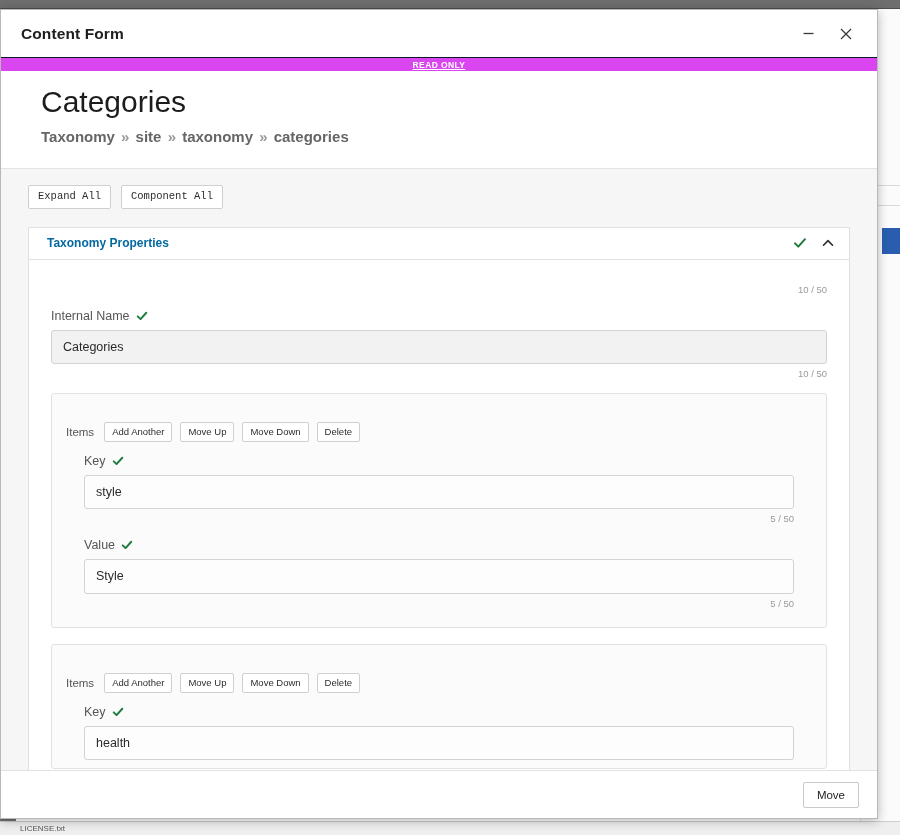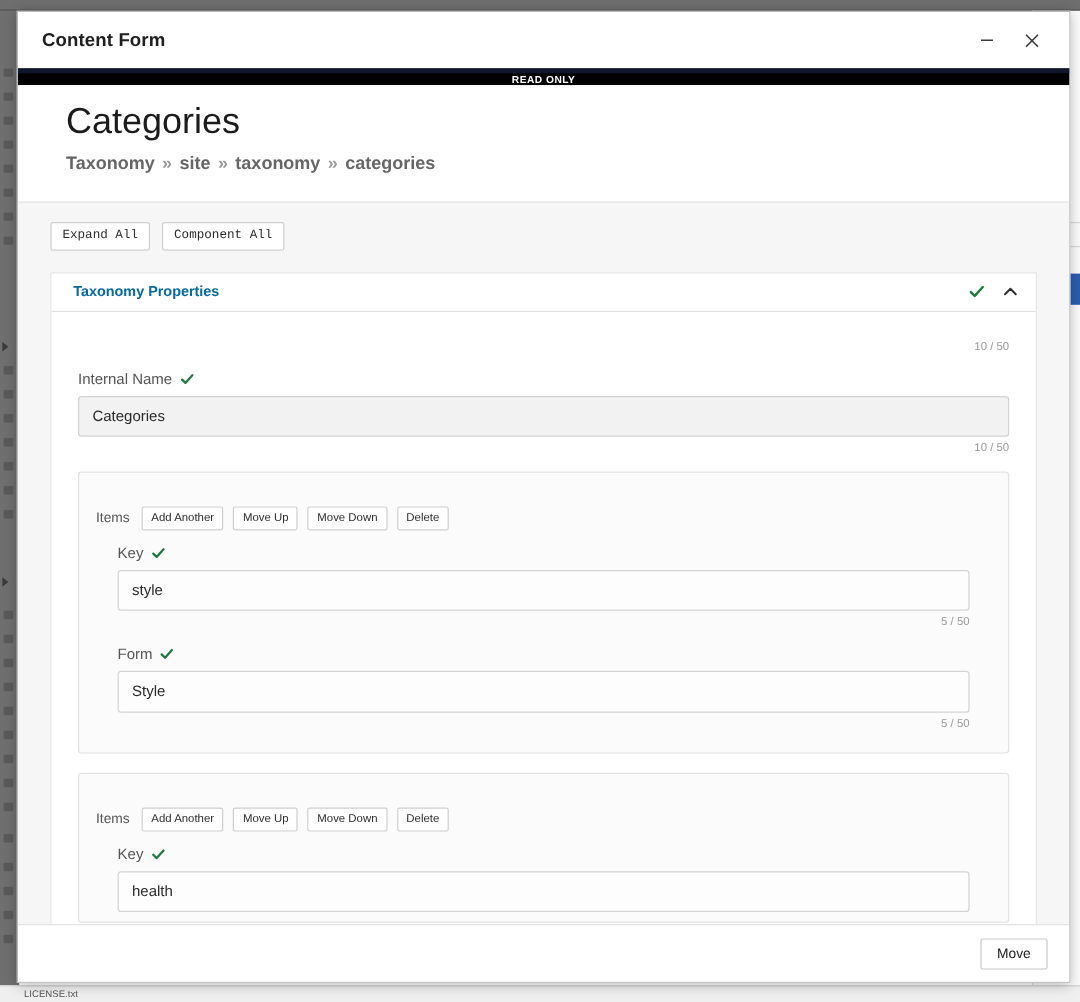--- a/index.html
+++ b/index.html
@@ -44,21 +44,21 @@
   #bg-statusbar {
     position: absolute; left: 0; bottom: 0; width: 900px; height: 14px;
     background: #efefef; border-top: 1px solid #cfcfcf;
     font-size: 8px; color: #555; line-height: 14px; padding-left: 20px;
     white-space: nowrap;
   }
   #bg-statusbar .seg { display: inline-block; padding-right: 30px; }
 
   
   #modal {
-    position: absolute; left: 14px; top: 9px;
+    position: absolute; left: 0; top: 9px;
     width: 878px; height: 810px;
     background: #ffffff;
     border: 1px solid #b8b8b8;
     box-shadow: 0 2px 10px rgba(0,0,0,.28);
     display: flex; flex-direction: column;
   }
 
   
   #titlebar {
     height: 47px; flex: 0 0 47px;
@@ -75,26 +75,27 @@
     width: 34px; height: 30px;
     display: flex; align-items: center; justify-content: center;
     color: #3a3a3a; background: transparent;
     border: none; cursor: pointer;
   }
   .win-btn svg { display: block; }
 
   
   #readonly-banner {
     flex: 0 0 14px; height: 14px;
-    background: #000000;
+    background: #d946ef;
     color: #ffffff;
     font-size: 8.5px; font-weight: bold;
     letter-spacing: .4px;
     display: flex; align-items: center; justify-content: center;
-    border-top: 4px solid #0f172a;
+    border-top: 1px solid #0f172a;
+    text-decoration: underline;
   }
 
   
   #page-head {
     background: #ffffff;
     padding: 14px 0 22px 40px;
     flex: 0 0 auto;
   }
   #page-title {
     font-size: 30px; font-weight: normal; color: #1c1c1c;
@@ -332,21 +333,21 @@
                 <svg class="check-icon" width="12" height="12" viewBox="0 0 14 14">
                   <path d="M2 7.4 L5.3 10.6 L12 3.2" fill="none" stroke="currentColor" stroke-width="2.2" stroke-linecap="round" stroke-linejoin="round"></path>
                 </svg>
               </div>
               <div class="field-input">style</div>
             </div>
             <div class="counter">5 / 50</div>
 
             <div class="field">
               <div class="field-label">
-                <span>Form</span>
+                <span>Value</span>
                 <svg class="check-icon" width="12" height="12" viewBox="0 0 14 14">
                   <path d="M2 7.4 L5.3 10.6 L12 3.2" fill="none" stroke="currentColor" stroke-width="2.2" stroke-linecap="round" stroke-linejoin="round"></path>
                 </svg>
               </div>
               <div class="field-input">Style</div>
             </div>
             <div class="counter">5 / 50</div>
           </div>
         </div>
 

